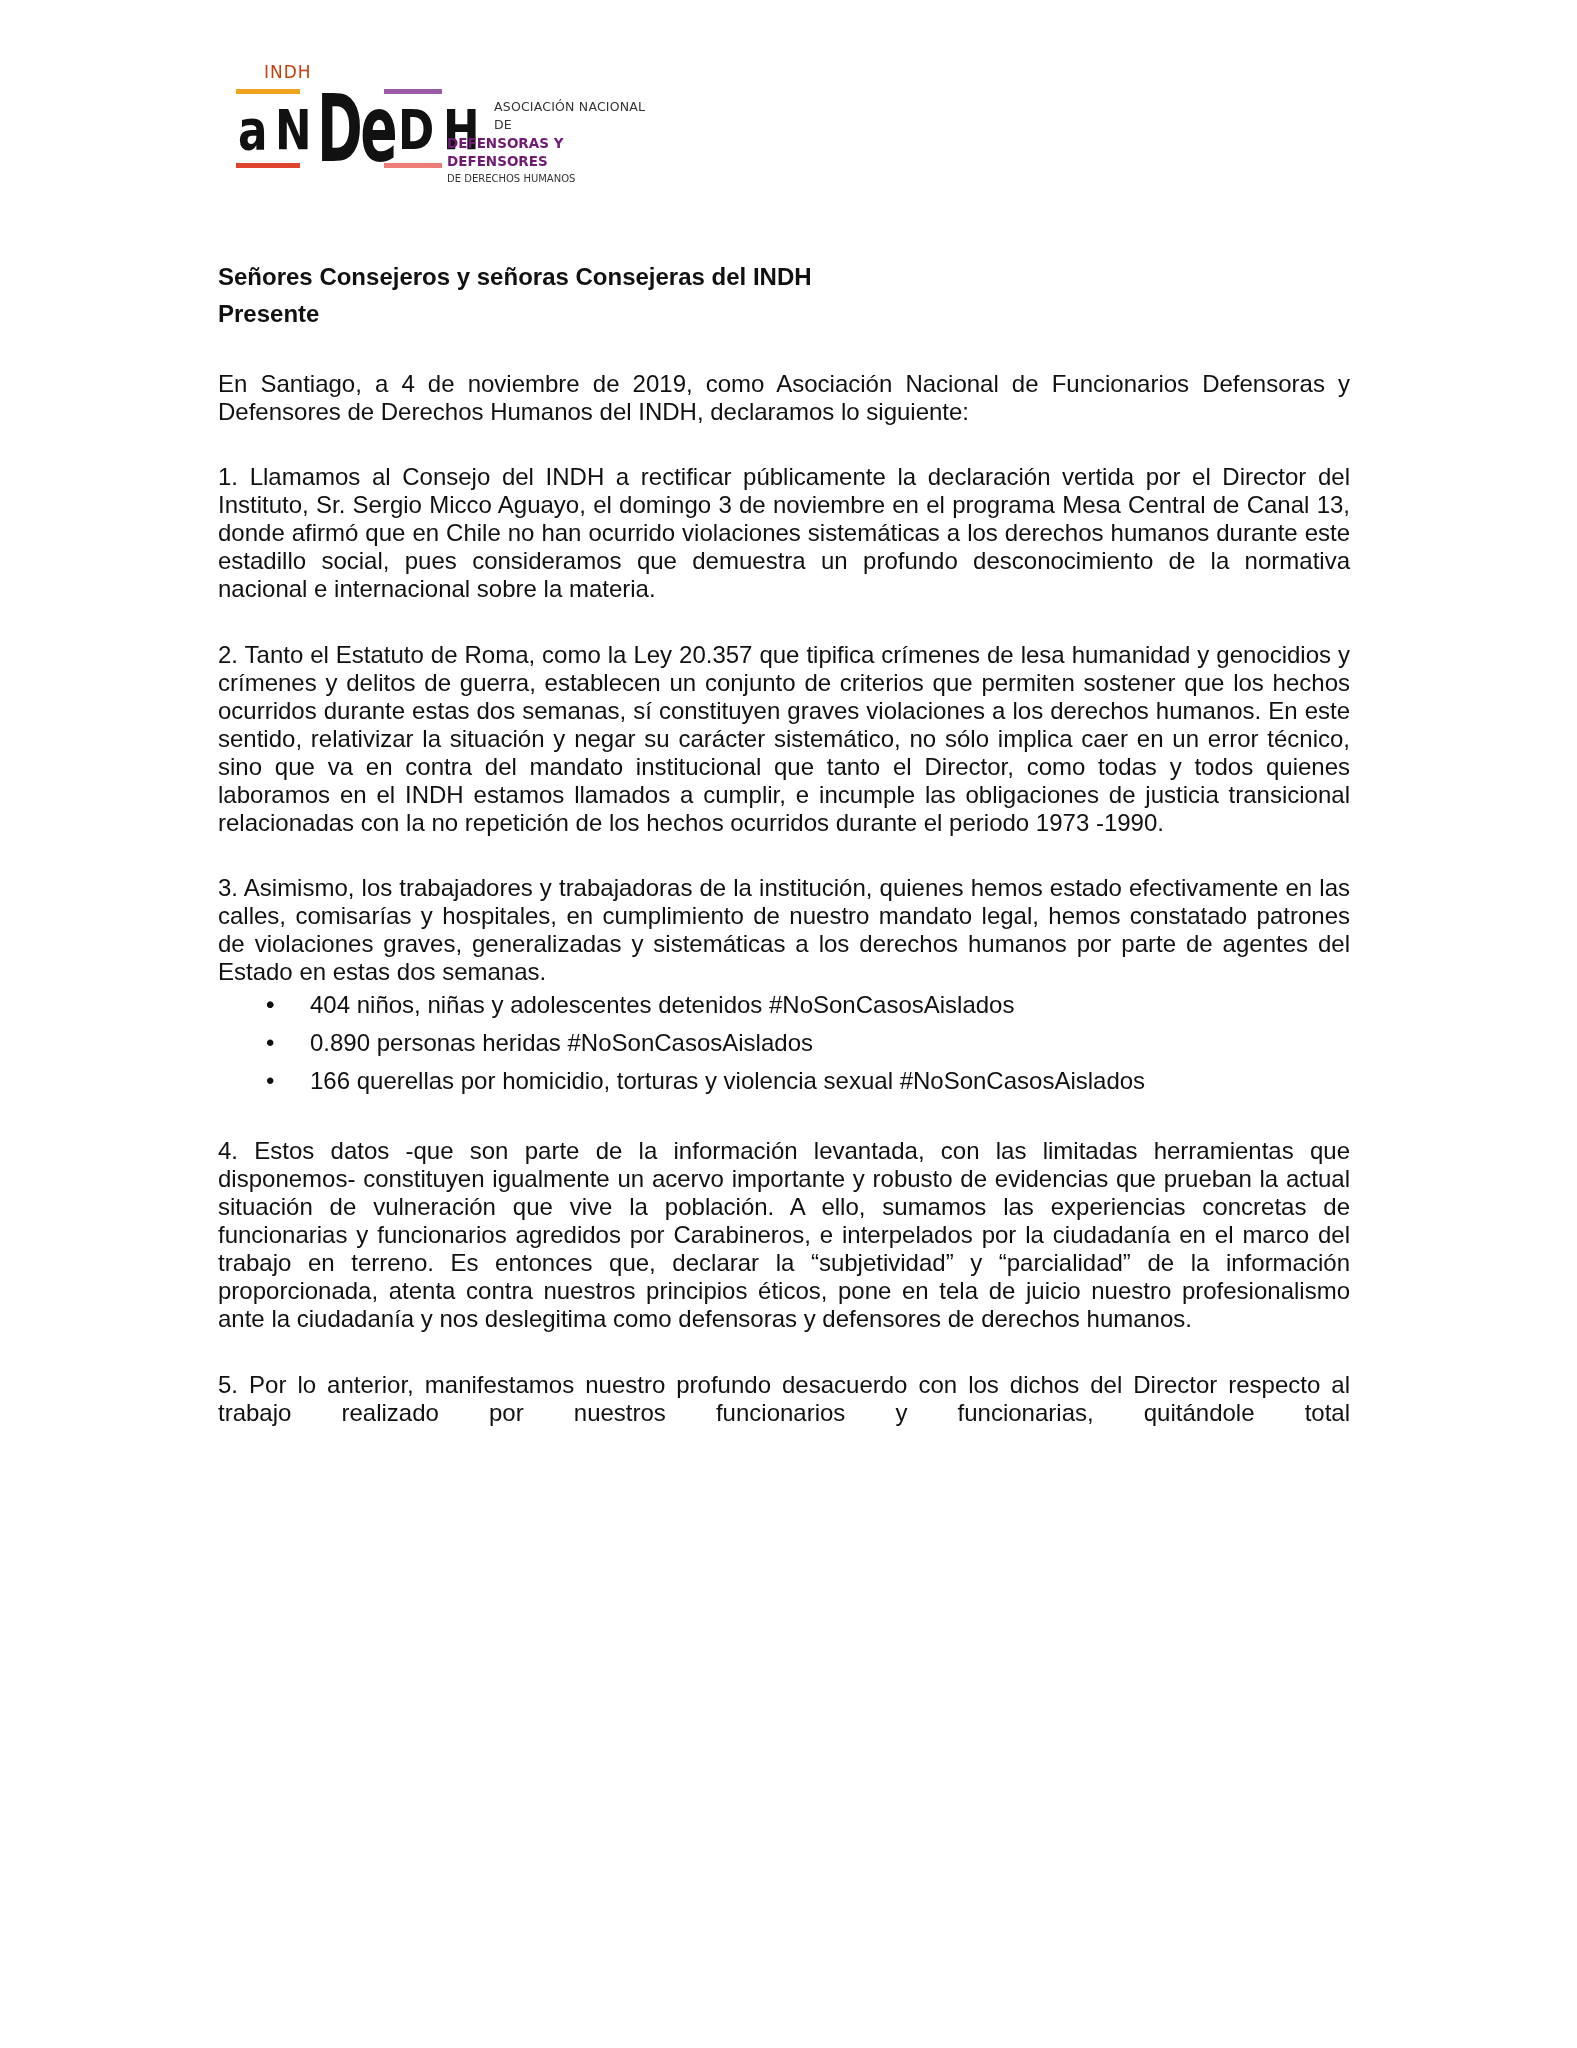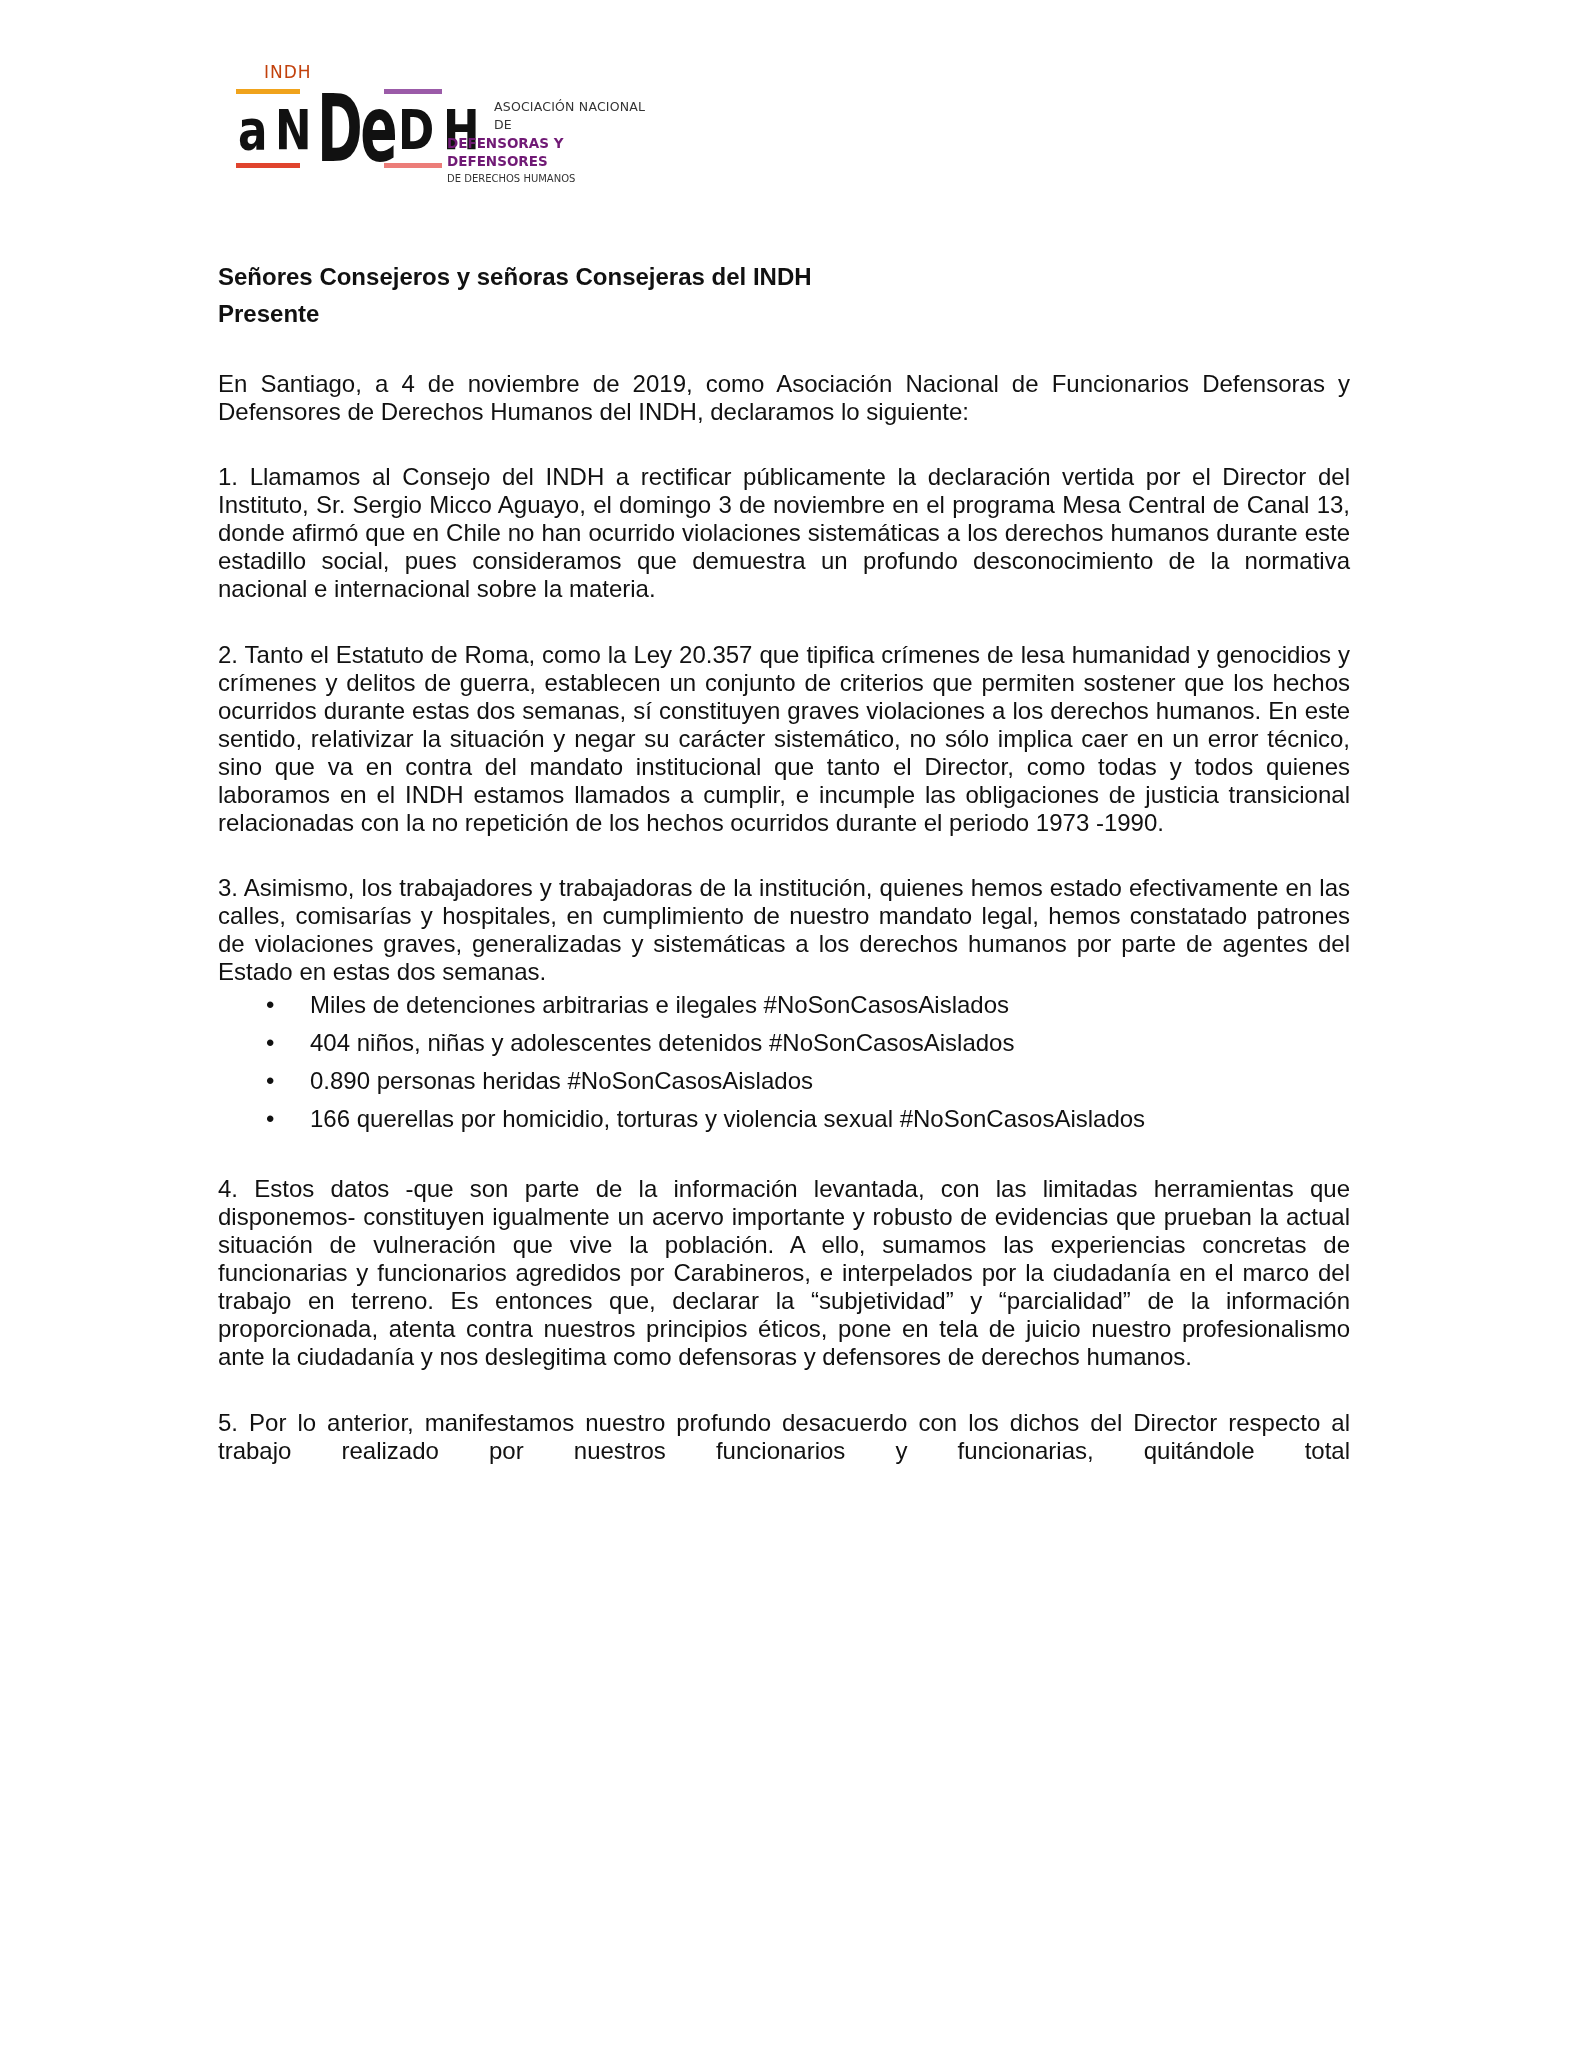--- a/index.html
+++ b/index.html
@@ -58,21 +58,21 @@
   <div class="head">Presente</div>
   <div class="spacer"></div>
   <p>En Santiago, a 4 de noviembre de 2019, como Asociación Nacional de Funcionarios Defensoras y Defensores de Derechos Humanos del INDH, declaramos lo siguiente:</p>
   <div class="spacer"></div>
   <p>1. Llamamos al Consejo del INDH a rectificar públicamente la declaración vertida por el Director del Instituto, Sr. Sergio Micco Aguayo, el domingo 3 de noviembre en el programa Mesa Central de Canal 13, donde afirmó que en Chile no han ocurrido violaciones sistemáticas a los derechos humanos durante este estadillo social, pues consideramos que demuestra un profundo desconocimiento de la normativa nacional e internacional sobre la materia.</p>
   <div class="spacer"></div>
   <p>2. Tanto el Estatuto de Roma, como la Ley 20.357 que tipifica crímenes de lesa humanidad y genocidios y crímenes y delitos de guerra, establecen un conjunto de criterios que permiten sostener que los hechos ocurridos durante estas dos semanas, sí constituyen graves violaciones a los derechos humanos. En este sentido, relativizar la situación y negar su carácter sistemático, no sólo implica caer en un error técnico, sino que va en contra del mandato institucional que tanto el Director, como todas y todos quienes laboramos en el INDH estamos llamados a cumplir, e incumple las obligaciones de justicia transicional relacionadas con la no repetición de los hechos ocurridos durante el periodo 1973 -1990.</p>
   <div class="spacer"></div>
   <p>3. Asimismo, los trabajadores y trabajadoras de la institución, quienes hemos estado efectivamente en las calles, comisarías y hospitales, en cumplimiento de nuestro mandato legal, hemos constatado patrones de violaciones graves, generalizadas y sistemáticas a los derechos humanos por parte de agentes del Estado en estas dos semanas.</p>
   <ul>
-    <li><span class="bullet">•</span><span>Miles de detenciones arbitrarias e ilegales #NoSonCasosAislados</span></li>
+    <li><span class="bullet">•</span></li>
     <li><span class="bullet">•</span><span>404 niños, niñas y adolescentes detenidos #NoSonCasosAislados</span></li>
     <li><span class="bullet">•</span><span>0.890 personas heridas #NoSonCasosAislados</span></li>
     <li><span class="bullet">•</span><span>166 querellas por homicidio, torturas y violencia sexual #NoSonCasosAislados</span></li>
   </ul>
   <div class="spacer"></div>
   <p>4. Estos datos -que son parte de la información levantada, con las limitadas herramientas que disponemos- constituyen igualmente un acervo importante y robusto de evidencias que prueban la actual situación de vulneración que vive la población. A ello, sumamos las experiencias concretas de funcionarias y funcionarios agredidos por Carabineros, e interpelados por la ciudadanía en el marco del trabajo en terreno. Es entonces que, declarar la “subjetividad” y “parcialidad” de la información proporcionada, atenta contra nuestros principios éticos, pone en tela de juicio nuestro profesionalismo ante la ciudadanía y nos deslegitima como defensoras y defensores de derechos humanos.</p>
   <div class="spacer"></div>
   <p style="text-align-last: justify;">5. Por lo anterior, manifestamos nuestro profundo desacuerdo con los dichos del Director respecto al trabajo realizado por nuestros funcionarios y funcionarias, quitándole total</p>
 </div>
 

